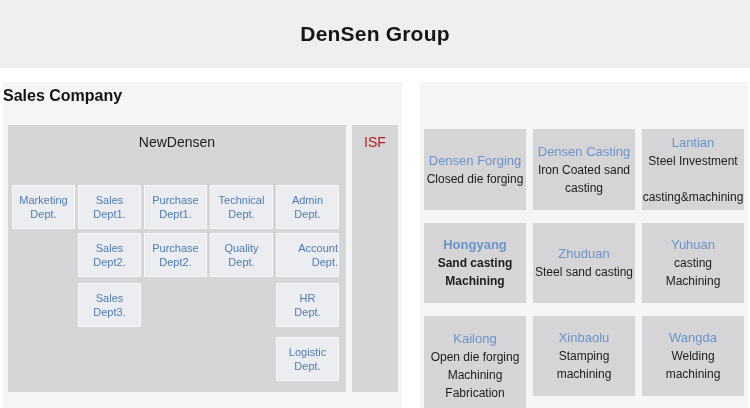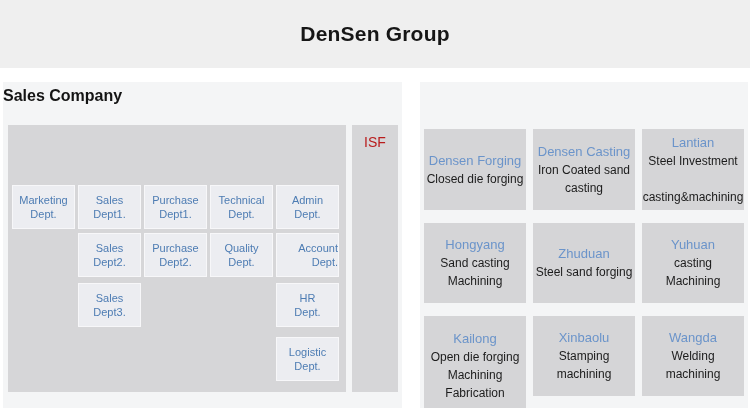--- a/index.html
+++ b/index.html
@@ -56,20 +56,21 @@
 <div class="page">
 
   <div class="header">
     <div class="header-title">DenSen Group</div>
   </div>
 
   <div class="panel panel-sales">
     <div class="panel-title">Sales Company</div>
 
     <div class="gray-box newdensen-box">
+      <div class="newdensen-title">NewDensen</div>
 
       <div class="dept" style="left:4px;top:60px;">
         <span>Marketing</span>
         <span>Dept.</span>
       </div>
       <div class="dept" style="left:70px;top:60px;">
         <span>Sales</span>
         <span>Dept1.</span>
       </div>
       <div class="dept" style="left:136px;top:60px;">
@@ -133,28 +134,28 @@
       <div class="f-line">Iron Coated sand</div>
       <div class="f-line">casting</div>
     </div>
     <div class="fcard" style="left:222px;top:47px;height:81px;">
       <div class="f-name">Lantian</div>
       <div class="f-line">Steel Investment</div>
       <div class="f-line"></div>
       <div class="f-line">casting&amp;machining</div>
     </div>
 
-    <div class="fcard" style="left:4px;top:141px;height:80px;">
+    <div class="fcard" style="left:4px;top:141px;height:80px;font-weight:bold;">
       <div class="f-name">Hongyang</div>
       <div class="f-line">Sand casting</div>
       <div class="f-line">Machining</div>
     </div>
     <div class="fcard" style="left:113px;top:141px;height:80px;">
       <div class="f-name">Zhuduan</div>
-      <div class="f-line">Steel sand forging</div>
+      <div class="f-line">Steel sand casting</div>
     </div>
     <div class="fcard" style="left:222px;top:141px;height:80px;">
       <div class="f-name">Yuhuan</div>
       <div class="f-line">casting</div>
       <div class="f-line">Machining</div>
     </div>
 
     <div class="fcard" style="left:4px;top:234px;height:99px;">
       <div class="f-name">Kailong</div>
       <div class="f-line">Open die forging</div>

